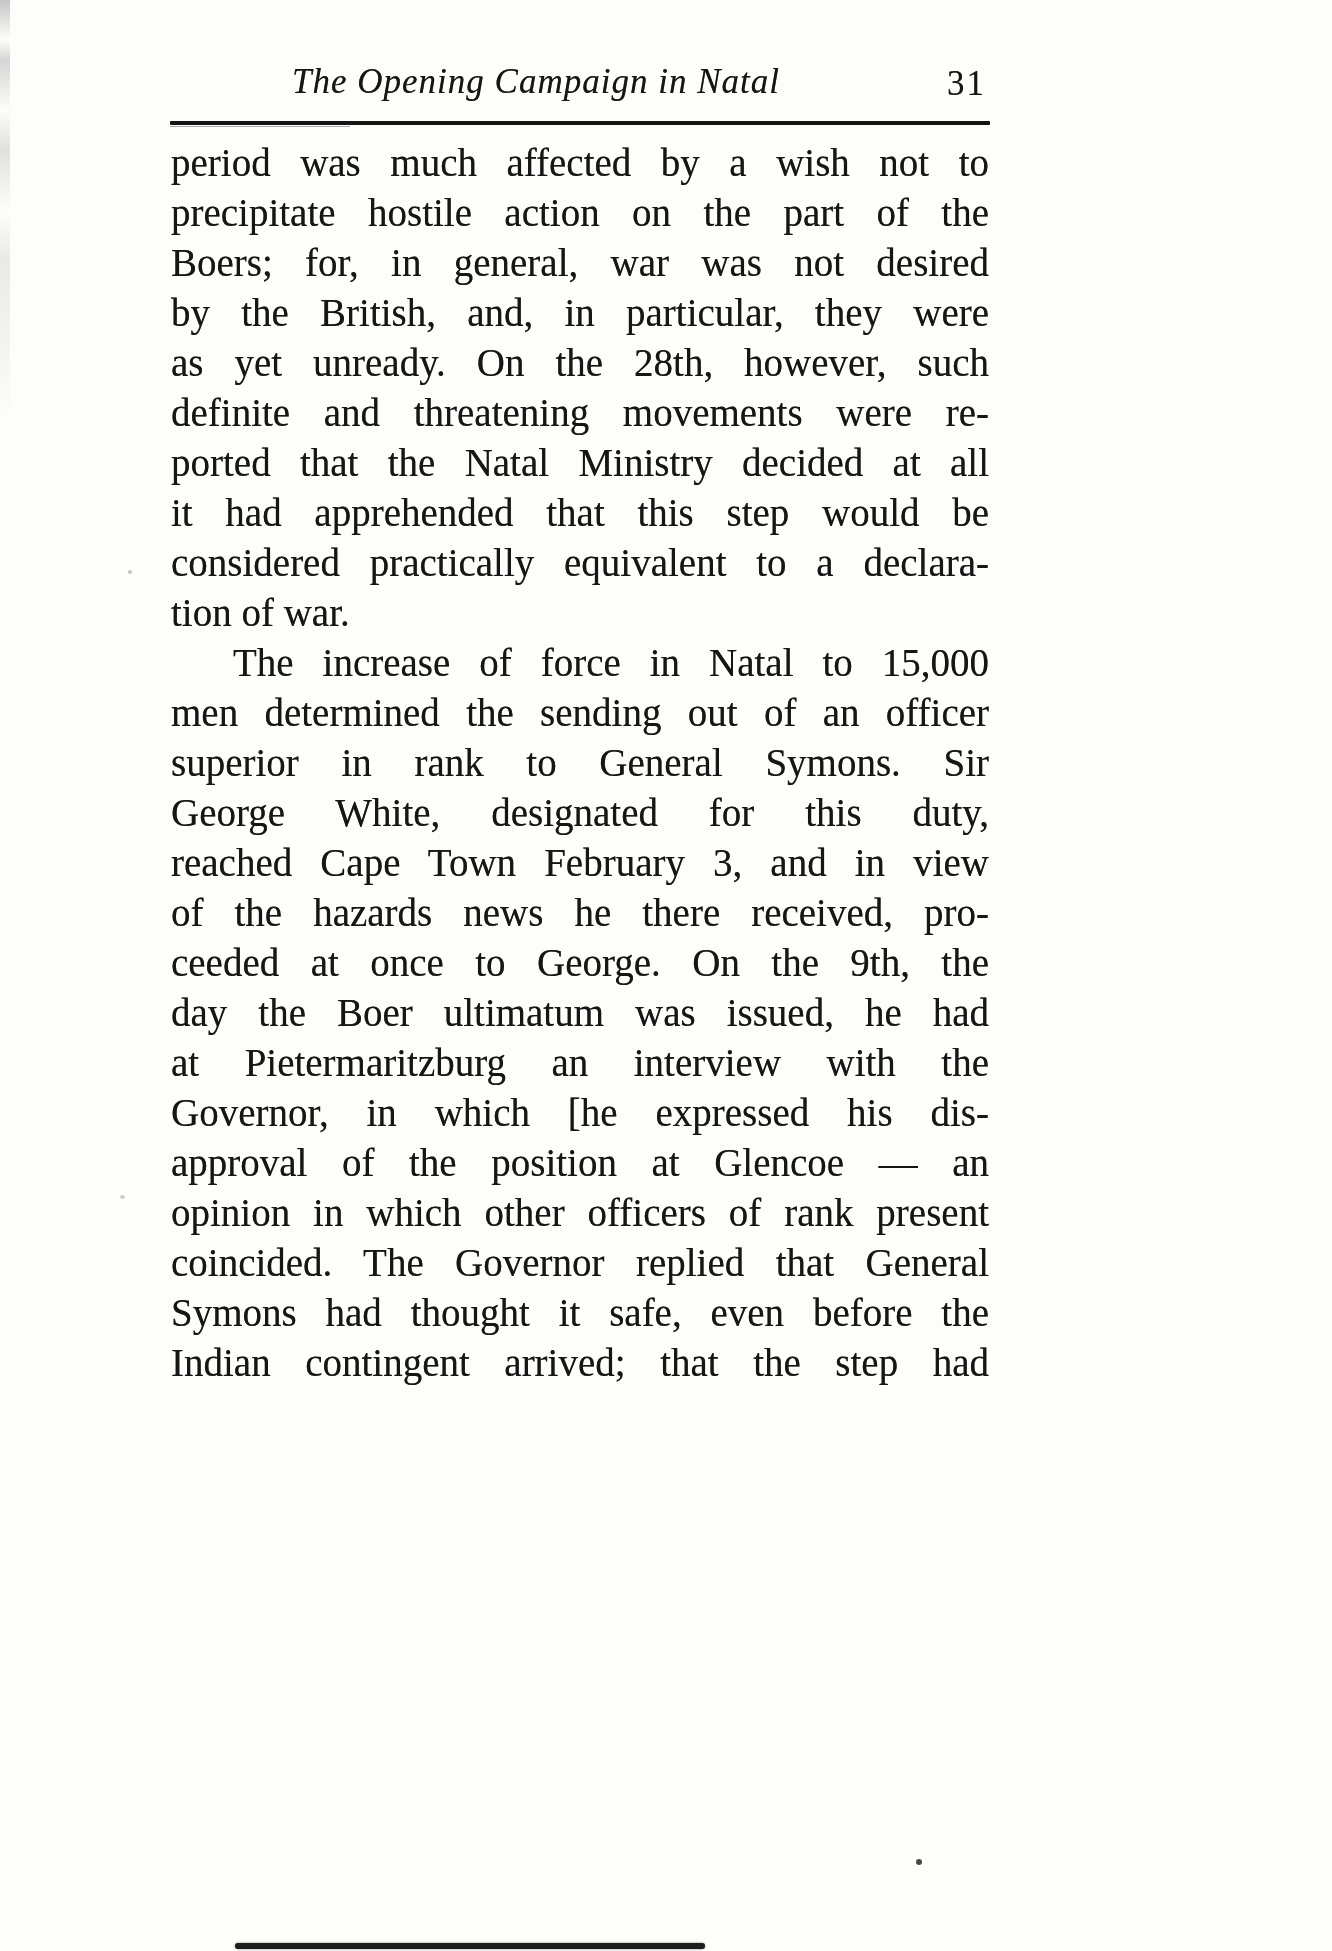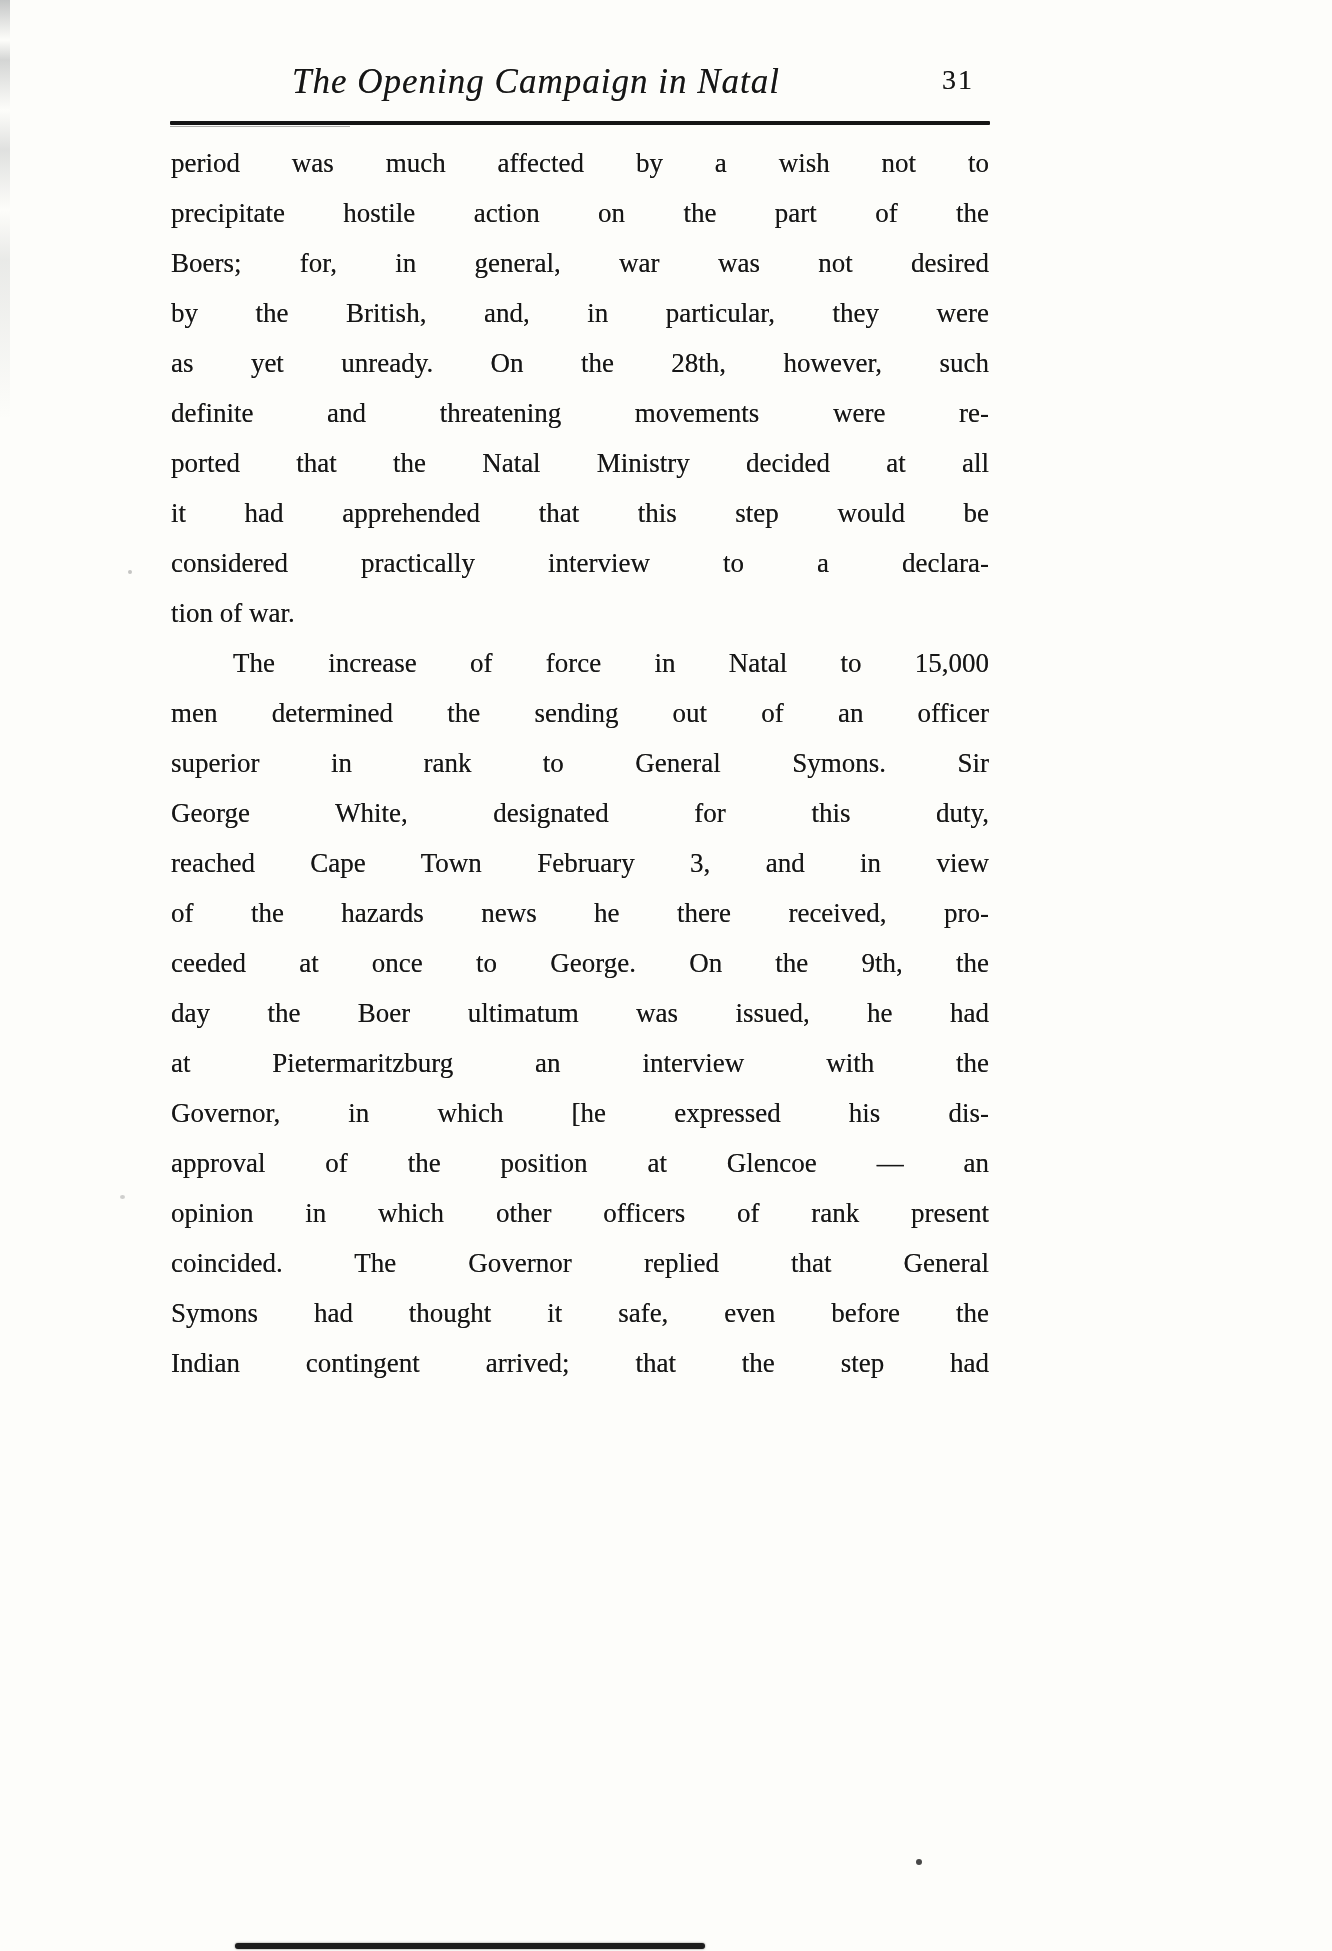--- a/index.html
+++ b/index.html
@@ -30,23 +30,23 @@
     right: 90px;
     text-align: center;
     font-style: italic;
     font-size: 35px;
     letter-spacing: 1px;
     white-space: nowrap;
     text-shadow: 0 0 0.4px rgba(0,0,0,0.55);
   }
   .page-number {
     position: absolute;
-    right: 16px;
+    right: 4px;
     top: 2px;
-    font-size: 28px;
+    font-size: 35px;
     letter-spacing: 2px;
     text-shadow: 0 0 0.4px rgba(0,0,0,0.55);
   }
   .header-rule {
     position: absolute;
     top: 121px;
     left: 170px;
     width: 820px;
     height: 4px;
     background: #151515;
@@ -62,21 +62,21 @@
     background: rgba(20,20,20,0.35);
   }
   
   .body-text {
     position: absolute;
     top: 138px;
     left: 171px;
     width: 818px;
   }
   .line {
-    font-size: 27px;
+    font-size: 39px;
     line-height: 50px;
     height: 50px;
     white-space: nowrap;
     text-align: justify;
     text-align-last: justify;
     text-justify: inter-word;
     text-shadow: 0 0 0.45px rgba(0,0,0,0.6);
   }
   .line.indent {
     text-indent: 62px;
@@ -129,21 +129,21 @@
 
   <div class="body-text" id="body-text">
       <div class="line">period was much affected by a wish not to</div>
       <div class="line">precipitate hostile action on the part of the</div>
       <div class="line">Boers; for, in general, war was not desired</div>
       <div class="line">by the British, and, in particular, they were</div>
       <div class="line">as yet unready. On the 28th, however, such</div>
       <div class="line">definite and threatening movements were re-</div>
       <div class="line">ported that the Natal Ministry decided at all</div>
       <div class="line">it had apprehended that this step would be</div>
-      <div class="line">considered practically interview to a declara-</div>
+      <div class="line">considered practically equivalent to a declara-</div>
       <div class="line para-end">tion of war.</div>
       <div class="line indent">The increase of force in Natal to 15,000</div>
       <div class="line">men determined the sending out of an officer</div>
       <div class="line">superior in rank to General Symons. Sir</div>
       <div class="line">George White, designated for this duty,</div>
       <div class="line">reached Cape Town February 3, and in view</div>
       <div class="line">of the hazards news he there received, pro-</div>
       <div class="line">ceeded at once to George. On the 9th, the</div>
       <div class="line">day the Boer ultimatum was issued, he had</div>
       <div class="line">at Pietermaritzburg an interview with the</div>

